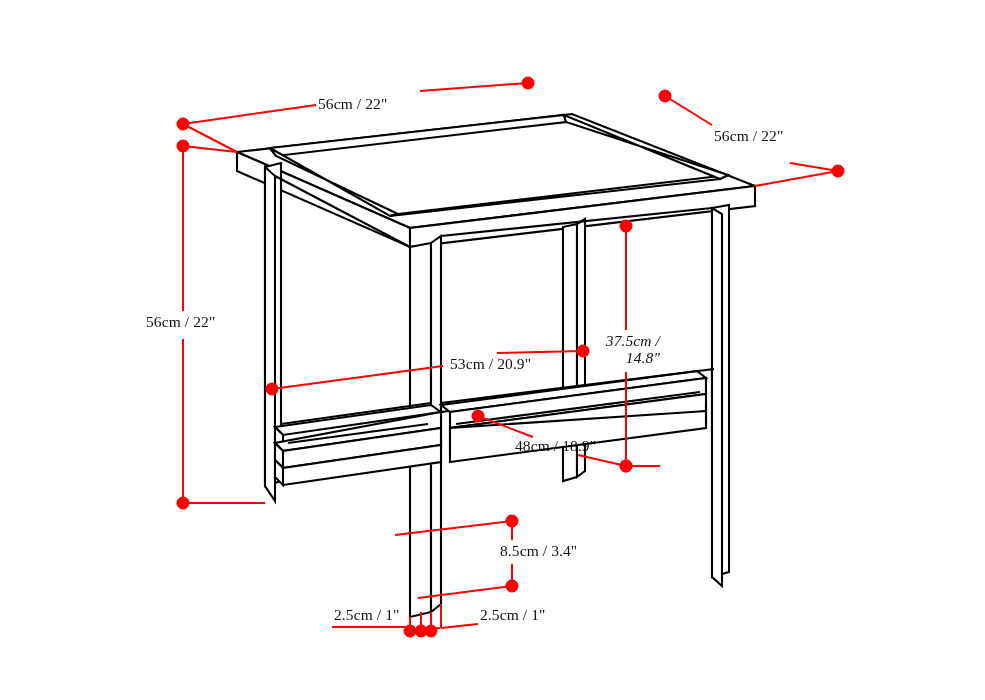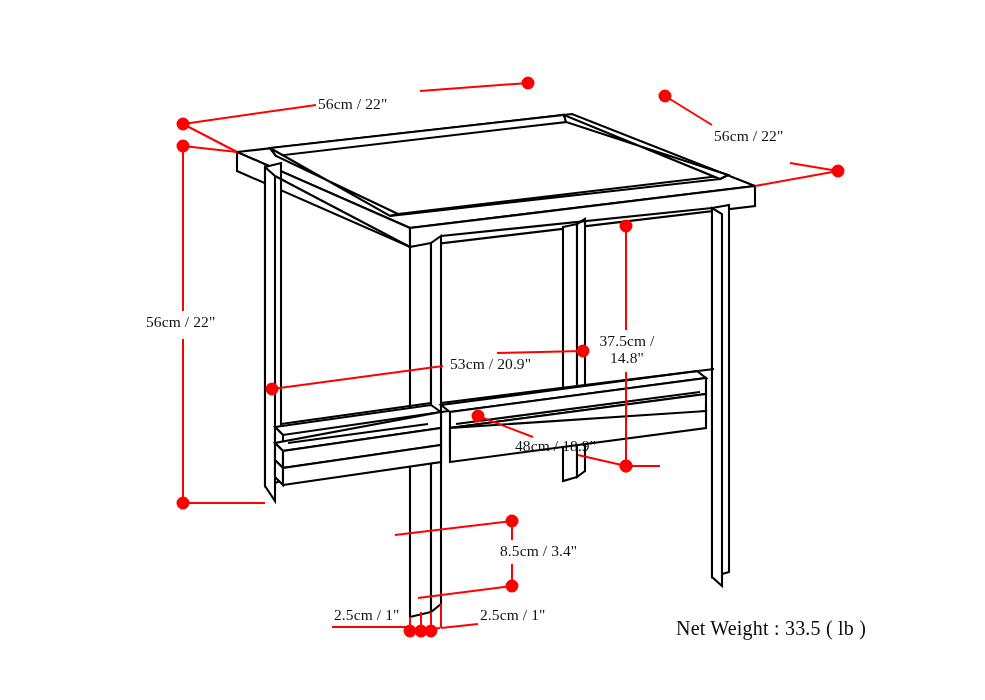--- a/index.html
+++ b/index.html
@@ -27,22 +27,23 @@
   .dim-label {
     position: absolute;
     font-family: "Liberation Serif", "DejaVu Serif", serif;
     font-size: 15.5px;
     color: #111111;
     white-space: pre;
     line-height: 1.12;
     letter-spacing: 0.1px;
   }
   .dim-label.two-line {
-    text-align: center;
+    text-align: right;
     white-space: pre-line;
+    font-style: italic;
   }
   #net-weight {
     position: absolute;
     font-family: "Liberation Serif", "DejaVu Serif", serif;
     font-size: 20px;
     color: #0c0c0c;
     white-space: pre;
     letter-spacing: 0.2px;
   }
 </style>
@@ -242,15 +243,14 @@
 14.8"</div>
 
   <div class="dim-label" style="left:515px; top:437px;">48cm / 18.9"</div>
 
   <div class="dim-label" style="left:500px; top:542px;">8.5cm / 3.4"</div>
 
   <div class="dim-label" style="left:334px; top:606px;">2.5cm / 1"</div>
 
   <div class="dim-label" style="left:480px; top:606px;">2.5cm / 1"</div>
 
-  <div id="net-weight" style="left:676px; top:617px;">Net Weight : 33.5 ( lb )</div>
 
 </div>
 
 </body></html>

